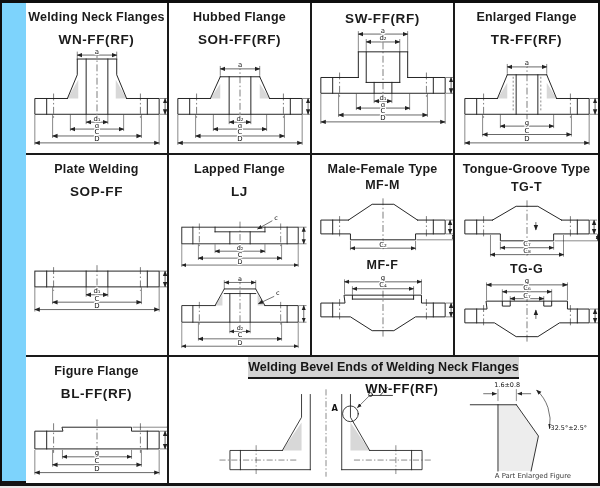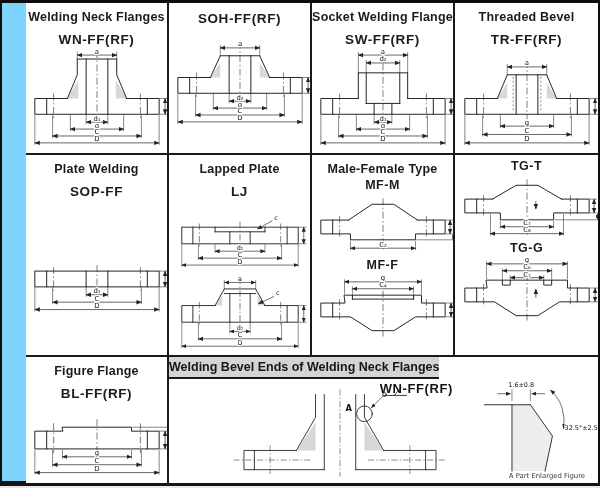--- a/index.html
+++ b/index.html
@@ -19,21 +19,21 @@
   .xt{stroke:#232323;stroke-width:.55;fill:none;}
   .cl{stroke:#232323;stroke-width:.6;fill:none;stroke-dasharray:7 2.5 1.5 2.5;}
   .dm{stroke:#232323;stroke-width:.7;fill:none;marker-start:url(#ar);marker-end:url(#ar);}
   .dm1{stroke:#232323;stroke-width:.7;fill:none;marker-end:url(#ar);}
   .gray{fill:#d8d8d8;stroke:none;}
   .lb{font-family:"DejaVu Sans",sans-serif;font-size:7px;fill:#111;text-anchor:middle;
       paint-order:stroke;stroke:#fff;stroke-width:2.2px;stroke-linejoin:round;}
   .lbb{font-family:"DejaVu Sans",sans-serif;font-size:9.5px;font-weight:700;fill:#111;text-anchor:middle;
       paint-order:stroke;stroke:#fff;stroke-width:2.2px;stroke-linejoin:round;}
   .cap{font-family:"DejaVu Sans",sans-serif;font-size:7.5px;fill:#3a3a3a;text-anchor:middle;}
-  .bevel-cell{grid-column:2/5;display:flex;align-items:flex-start;}
+  .bevel-cell{grid-column:2/5;display:flex;align-items:center;}
   .bevel-header{height:20px;background:#d4d4d4;border-bottom:2px solid #1a1a1a;
         font-size:12.5px;font-weight:700;color:#161616;text-align:center;line-height:20px;}
   .bevel-body{position:relative;flex:1;display:flex;align-items:flex-end;justify-content:space-between;padding:0 6px 1px 40px;}
   .bevel-code{position:absolute;top:2px;left:46%;font-size:13px;font-weight:700;letter-spacing:.6px;color:#141414;}
 </style>
 </head>
 <body>
 
 <svg width="0" height="0" style="position:absolute" aria-hidden="true">
   <defs>
@@ -80,20 +80,21 @@
         <line class="xt" x1="138" y1="68.5" x2="138" y2="99"></line>
       <line class="dm" x1="12" y1="97" x2="138" y2="97"></line>
       <text class="lb" x="75" y="95.5">D</text>
       <line class="xt" x1="138.5" y1="52" x2="147" y2="52"></line>
         <line class="xt" x1="138.5" y1="68" x2="147" y2="68"></line>
       <line class="dm" x1="144" y1="52" x2="144" y2="68"></line>
     </svg>
   </div>
 
   <div class="cell">
+    <div class="t">Hubbed Flange</div>
     <div class="c">SOH-FF(RF)</div>
     <svg width="148" height="101" viewBox="0 0 150 102">
       <line class="cl" x1="75" y1="16" x2="75" y2="73"></line>
       <polygon class="gray" points="45,52 55,37 55,52"></polygon>
       <polygon class="gray" points="105,52 95,37 95,52"></polygon>
       <path class="s" d="M45,52 H12 V68 H138 V52 H105"></path>
       <line class="s" x1="24" y1="52" x2="24" y2="68"></line>
         <line class="s" x1="126" y1="52" x2="126" y2="68"></line>
       <line class="cl" x1="31" y1="47" x2="31" y2="72"></line>
         <line class="cl" x1="119" y1="47" x2="119" y2="72"></line>
@@ -120,21 +121,20 @@
         <line class="xt" x1="138" y1="68.5" x2="138" y2="99"></line>
       <line class="dm" x1="12" y1="97" x2="138" y2="97"></line>
       <text class="lb" x="75" y="95.5">D</text>
       <line class="xt" x1="138.5" y1="52" x2="147" y2="52"></line>
         <line class="xt" x1="138.5" y1="68" x2="147" y2="68"></line>
       <line class="dm" x1="144" y1="52" x2="144" y2="68"></line>
     </svg>
   </div>
 
   <div class="cell">
-    <div class="t">Socket Welding Flange</div>
     <div class="c">SW-FF(RF)</div>
     <svg width="148" height="101" viewBox="0 0 150 102">
       <line class="cl" x1="75" y1="3" x2="75" y2="73"></line>
       <path class="s" d="M50,52 H12 V68 H138 V52 H100"></path>
       <line class="s" x1="24" y1="52" x2="24" y2="68"></line>
         <line class="s" x1="126" y1="52" x2="126" y2="68"></line>
       <line class="cl" x1="31" y1="47" x2="31" y2="72"></line>
         <line class="cl" x1="119" y1="47" x2="119" y2="72"></line>
       <path class="s" d="M50,26 H100 M50,26 V52 M100,26 V52"></path>
       <line class="s" x1="58" y1="26" x2="58" y2="57"></line>
@@ -166,21 +166,21 @@
         <line class="xt" x1="138" y1="68.5" x2="138" y2="99"></line>
       <line class="dm" x1="12" y1="97" x2="138" y2="97"></line>
       <text class="lb" x="75" y="95.5">D</text>
       <line class="xt" x1="138.5" y1="52" x2="147" y2="52"></line>
         <line class="xt" x1="138.5" y1="68" x2="147" y2="68"></line>
       <line class="dm" x1="144" y1="52" x2="144" y2="68"></line>
     </svg>
   </div>
 
   <div class="cell lastcol">
-    <div class="t">Threaded Bevel</div>
+    <div class="t">Enlarged Flange</div>
     <div class="c">TR-FF(RF)</div>
     <svg width="148" height="101" viewBox="0 0 150 102">
       <line class="cl" x1="75" y1="14" x2="75" y2="73"></line>
       <polygon class="gray" points="45,52 55,36 55,52"></polygon>
       <polygon class="gray" points="105,52 95,36 95,52"></polygon>
       <path class="s" d="M45,52 H12 V68 H138 V52 H105"></path>
       <line class="s" x1="24" y1="52" x2="24" y2="68"></line>
         <line class="s" x1="126" y1="52" x2="126" y2="68"></line>
       <line class="cl" x1="31" y1="47" x2="31" y2="72"></line>
         <line class="cl" x1="119" y1="47" x2="119" y2="72"></line>
@@ -235,21 +235,21 @@
         <line class="xt" x1="138" y1="46.5" x2="138" y2="71"></line>
       <line class="dm" x1="12" y1="69" x2="138" y2="69"></line>
       <text class="lb" x="75" y="67.5">D</text>
       <line class="xt" x1="138.5" y1="30" x2="147" y2="30"></line>
         <line class="xt" x1="138.5" y1="46" x2="147" y2="46"></line>
       <line class="dm" x1="144" y1="30" x2="144" y2="46"></line>
     </svg>
   </div>
 
   <div class="cell">
-    <div class="t">Lapped Plate</div>
+    <div class="t">Lapped Flange</div>
     <div class="c">LJ</div>
     <svg width="148" height="72" viewBox="0 0 150 72" style="margin-top:6px">
       <line class="cl" x1="75" y1="18" x2="75" y2="48"></line>
       <rect class="s" x="12" y="24" width="126" height="18"></rect>
       <line class="s" x1="48" y1="24" x2="48" y2="29"></line>
         <line class="s" x1="102" y1="24" x2="102" y2="29"></line>
       <line class="s" x1="48" y1="29" x2="102" y2="29"></line>
       <line class="s" x1="64" y1="29" x2="64" y2="42"></line>
         <line class="s" x1="86" y1="29" x2="86" y2="42"></line>
       <line class="s" x1="24" y1="24" x2="24" y2="42"></line>
@@ -351,20 +351,21 @@
         <line class="xt" x1="106" y1="21" x2="106" y2="13"></line>
       <line class="dm" x1="44" y1="15.5" x2="106" y2="15.5"></line>
       <text class="lb" x="75" y="14">C₄</text>
       <line class="xt" x1="138.5" y1="30" x2="147" y2="30"></line>
         <line class="xt" x1="138.5" y1="44" x2="147" y2="44"></line>
       <line class="dm" x1="144" y1="30" x2="144" y2="44"></line>
     </svg>
   </div>
 
   <div class="cell lastcol">
+    <div class="t">Tongue-Groove Type</div>
     <div class="c2" style="margin-top:4px">TG-T</div>
     <svg width="148" height="64" viewBox="0 0 150 64" style="margin-top:2px">
       <line class="cl" x1="75" y1="4" x2="75" y2="60"></line>
       <path class="s" d="M40,24 L64,10 H86 L110,24"></path>
       <path class="s" d="M40,24 H12 V38 H48 V45 H102 V38 H138 V24 H110"></path>
       <line class="s" x1="24" y1="24" x2="24" y2="38"></line>
         <line class="s" x1="126" y1="24" x2="126" y2="38"></line>
       <line class="cl" x1="31" y1="20" x2="31" y2="42"></line>
         <line class="cl" x1="119" y1="20" x2="119" y2="42"></line>
       <line class="dm1" x1="84" y1="26" x2="84" y2="34"></line>

